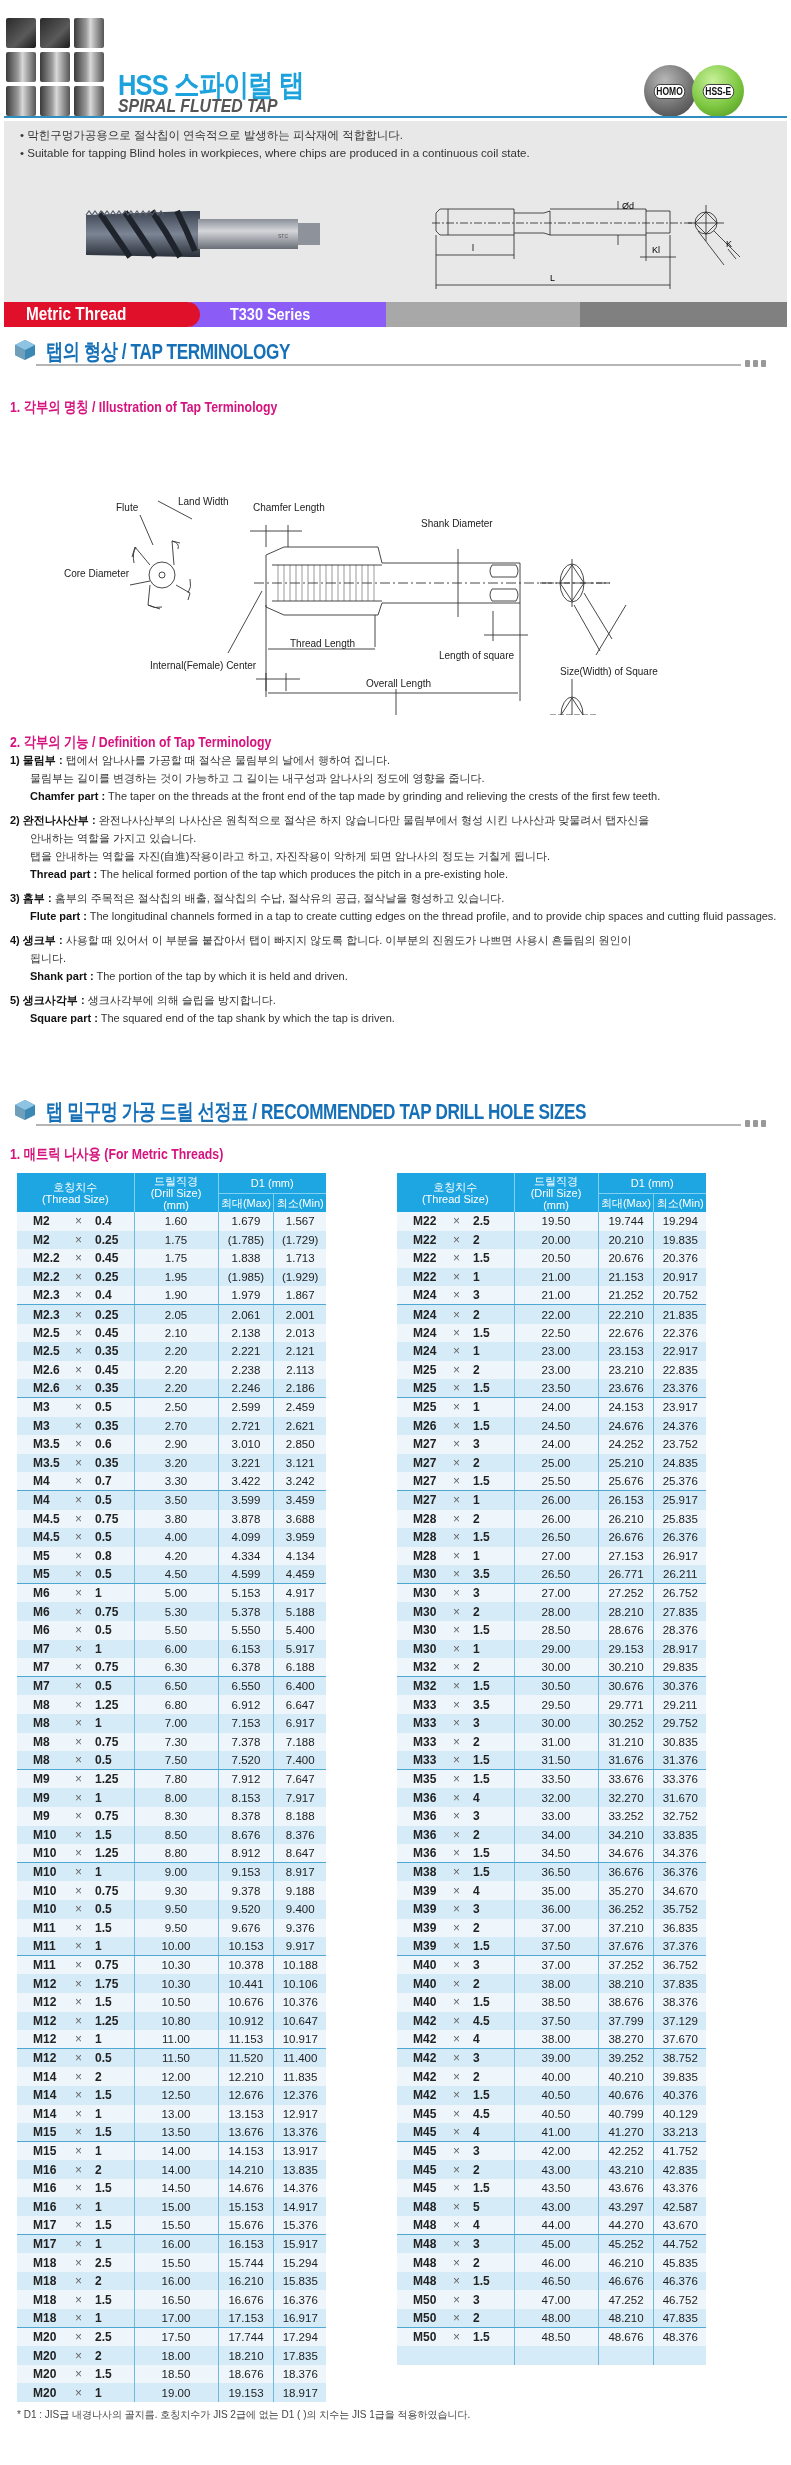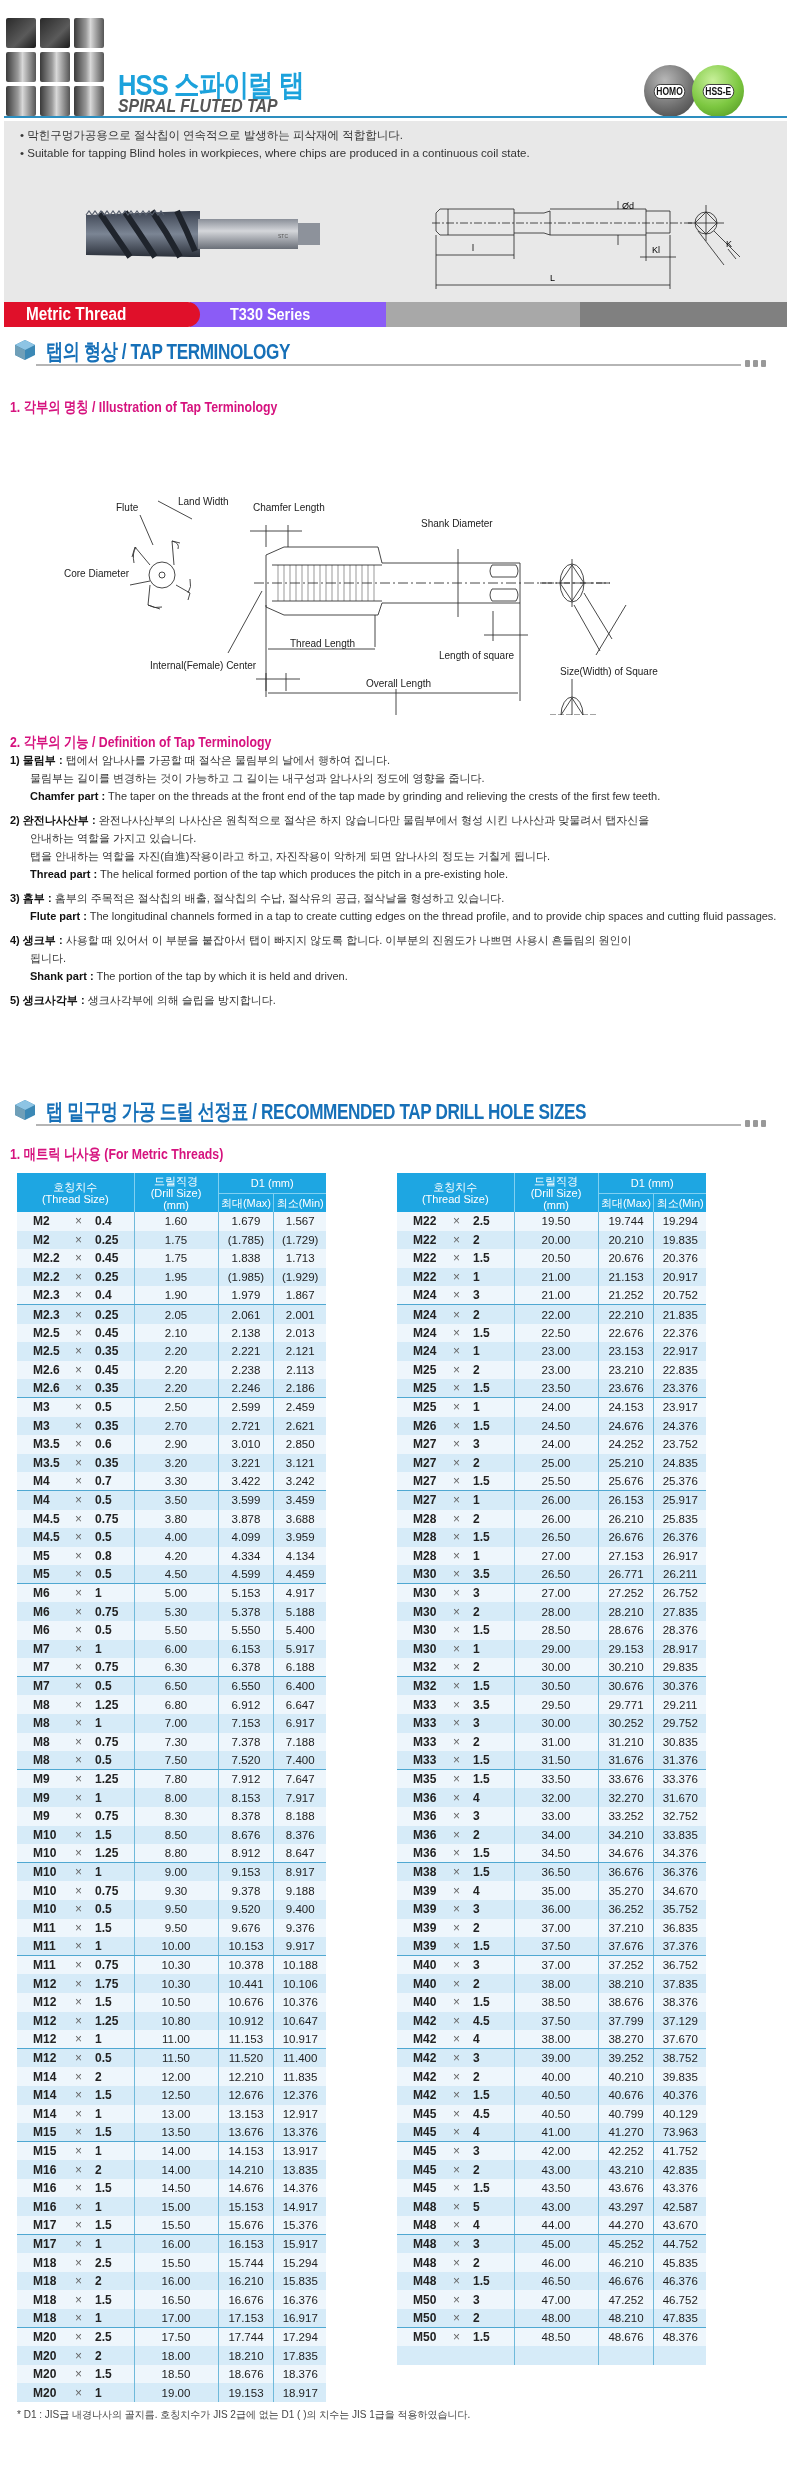--- a/index.html
+++ b/index.html
@@ -324,20 +324,21 @@
     <div><span class="head">3) 홈부 :</span> <span>홈부의 주목적은 절삭칩의 배출, 절삭칩의 수납, 절삭유의 공급, 절삭날을 형성하고 있습니다.</span></div>
     <div class="indent"><span class="en-label">Flute part :</span> <span>The longitudinal channels formed in a tap to create cutting edges on the thread profile, and to provide chip spaces and cutting fluid passages.</span></div>
   </div>
   <div class="def">
     <div><span class="head">4) 생크부 :</span> <span>사용할 때 있어서 이 부분을 붙잡아서 탭이 빠지지 않도록 합니다. 이부분의 진원도가 나쁘면 사용시 흔들림의 원인이</span></div>
     <div class="indent">됩니다.</div>
     <div class="indent"><span class="en-label">Shank part :</span> <span>The portion of the tap by which it is held and driven.</span></div>
   </div>
   <div class="def">
     <div><span class="head">5) 생크사각부 :</span> <span>생크사각부에 의해 슬립을 방지합니다.</span></div>
+    <div class="indent"><span class="en-label">Square part :</span> <span>The squared end of the tap shank by which the tap is driven.</span></div>
   </div>
 </div>
 
 <div class="section-h" style="top:1095px;">
   <svg class="cube" viewBox="0 0 22 22">
     <path d="M11,1 L21,6 L21,16 L11,21 L1,16 L1,6 Z" fill="#3b88b5"></path>
     <path d="M11,1 L21,6 L11,11 L1,6 Z" fill="#8dc4e4"></path>
     <path d="M11,11 L11,21 L1,16 L1,6 Z" fill="#6f9fb8"></path>
   </svg>
   <div class="txt">탭 밑구멍 가공 드릴 선정표 / RECOMMENDED TAP DRILL HOLE SIZES</div>
@@ -1072,21 +1073,21 @@
         <tr>
           <td class="size"><span class="m">M45</span><span class="x">×</span><span class="p">4.5</span></td>
           <td>40.50</td>
           <td>40.799</td>
           <td>40.129</td>
         </tr>
         <tr class="group-end">
           <td class="size"><span class="m">M45</span><span class="x">×</span><span class="p">4</span></td>
           <td>41.00</td>
           <td>41.270</td>
-          <td>73.963</td>
+          <td>33.213</td>
         </tr>
         <tr>
           <td class="size"><span class="m">M45</span><span class="x">×</span><span class="p">3</span></td>
           <td>42.00</td>
           <td>42.252</td>
           <td>41.752</td>
         </tr>
         <tr>
           <td class="size"><span class="m">M45</span><span class="x">×</span><span class="p">2</span></td>
           <td>43.00</td>

